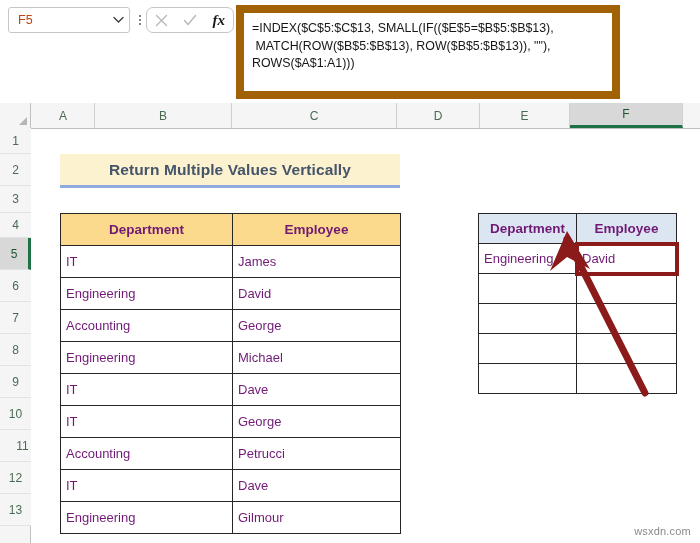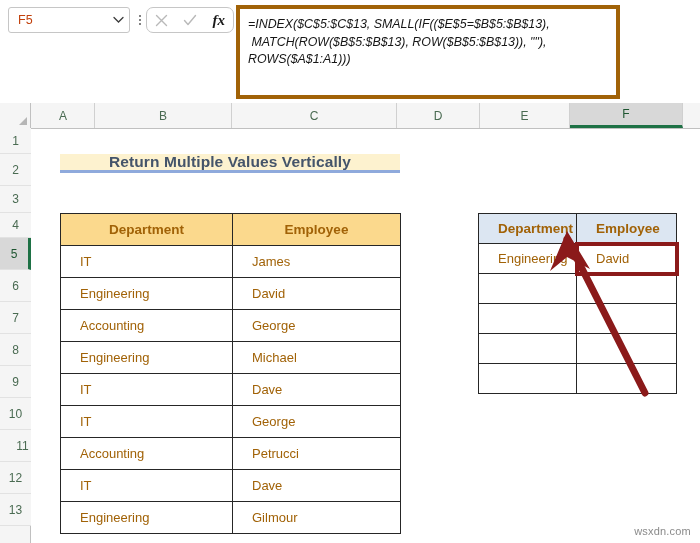--- a/index.html
+++ b/index.html
@@ -88,25 +88,24 @@
     font-style: italic;
     font-weight: bold;
     font-size: 15px;
     color: #1a1a1a;
   }
 
   #formula-box {
     position: absolute;
     left: 236px; top: 5px;
     width: 384px; height: 94px;
-    border: 4px solid #a16207;
+    border: 8px solid #a16207;
     background: #ffffff;
     box-sizing: border-box;
     padding: 7px 8px;
-    font-style: italic;
   }
   #formula-text {
     font-size: 12.4px;
     line-height: 17.5px;
     color: #161616;
     white-space: pre-wrap;
     word-break: break-word;
   }
 
   
@@ -190,21 +189,21 @@
     left: 32px; top: 26px;
     width: 668px; height: 414px;
     background: #ffffff;
     overflow: hidden;
   }
 
   
   #title-banner {
     position: absolute;
     left: 28px; top: 25px;
-    width: 340px; height: 19px;
+    width: 340px; height: 34px;
     background: #fdf2cf;
     border-bottom: 3px solid #8faadc;
     box-sizing: border-box;
     display: flex;
     align-items: center;
     justify-content: center;
   }
   #title-text {
     font-size: 15.5px;
     font-weight: bold;
@@ -213,23 +212,23 @@
   }
 
   .tbl {
     position: absolute;
     border-collapse: collapse;
     table-layout: fixed;
   }
   .tbl td, .tbl th {
     border: 1px solid #262626;
     box-sizing: border-box;
-    padding: 0 19px;
+    padding: 0 5px;
     font-size: 13px;
-    color: #a16207;
+    color: #701a75;
     text-align: left;
     font-weight: normal;
     overflow: hidden;
     white-space: nowrap;
   }
   .tbl th {
     text-align: center;
     font-weight: bold;
     font-size: 13.5px;
   }

